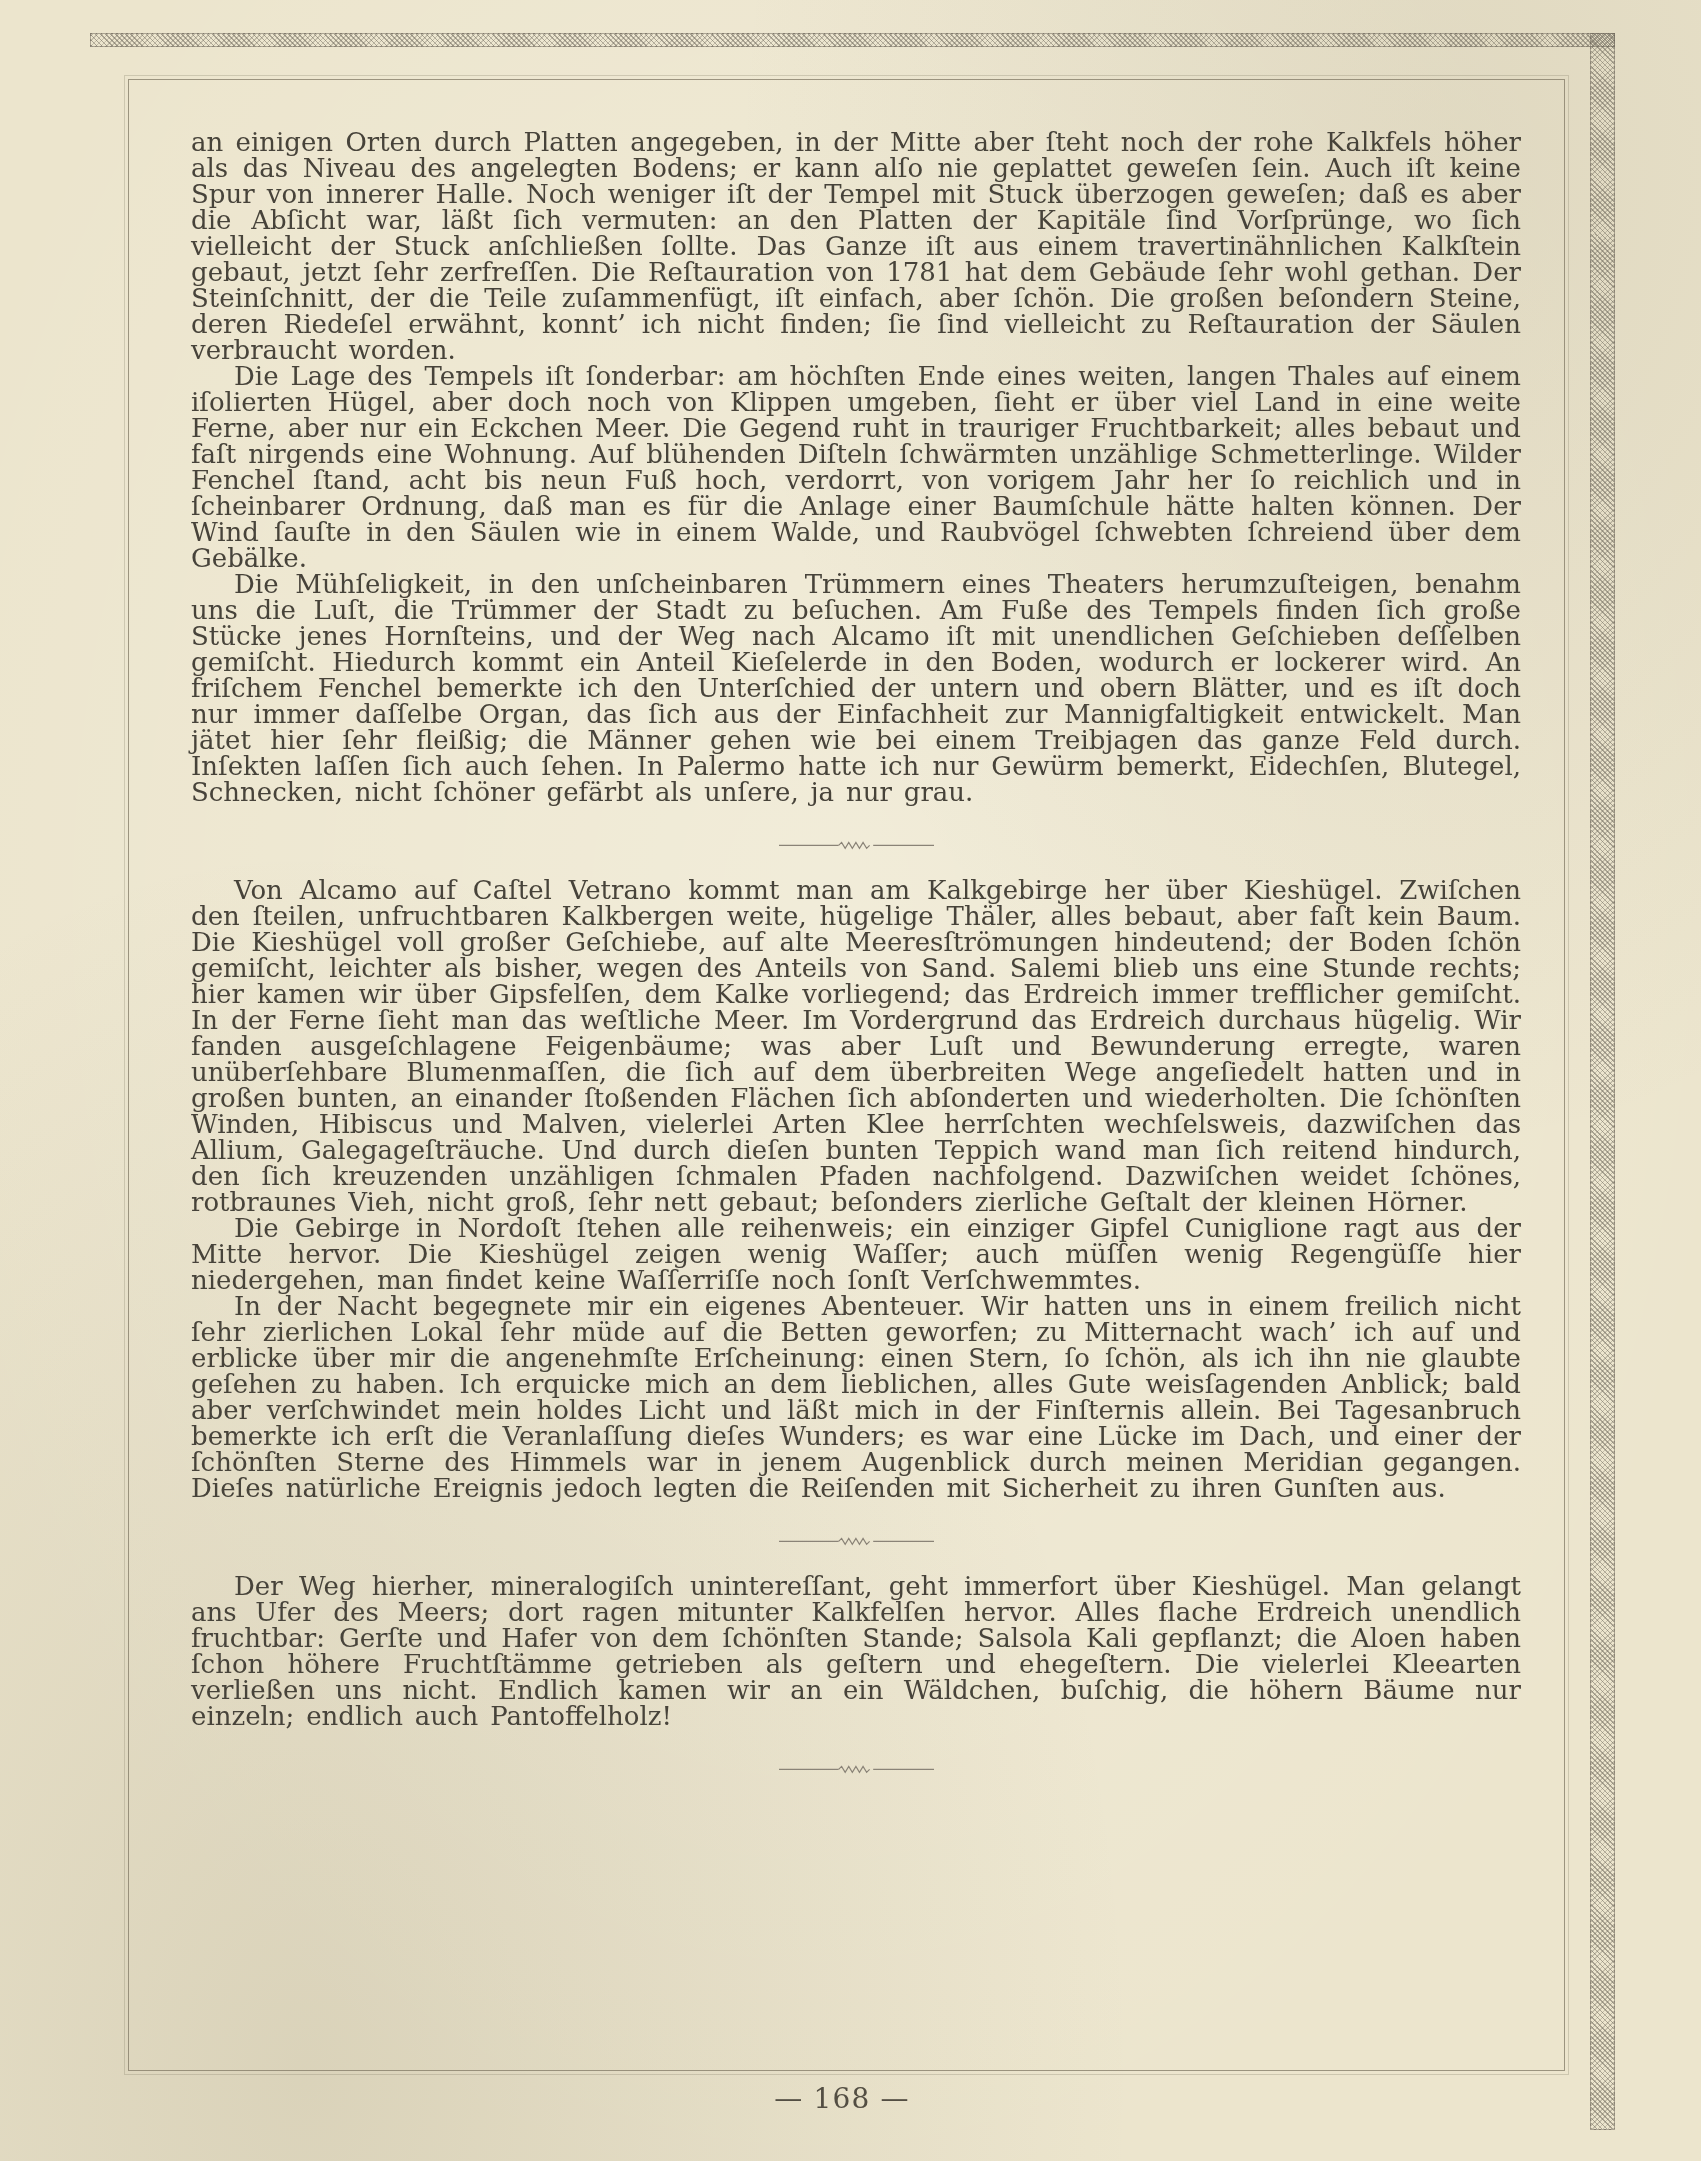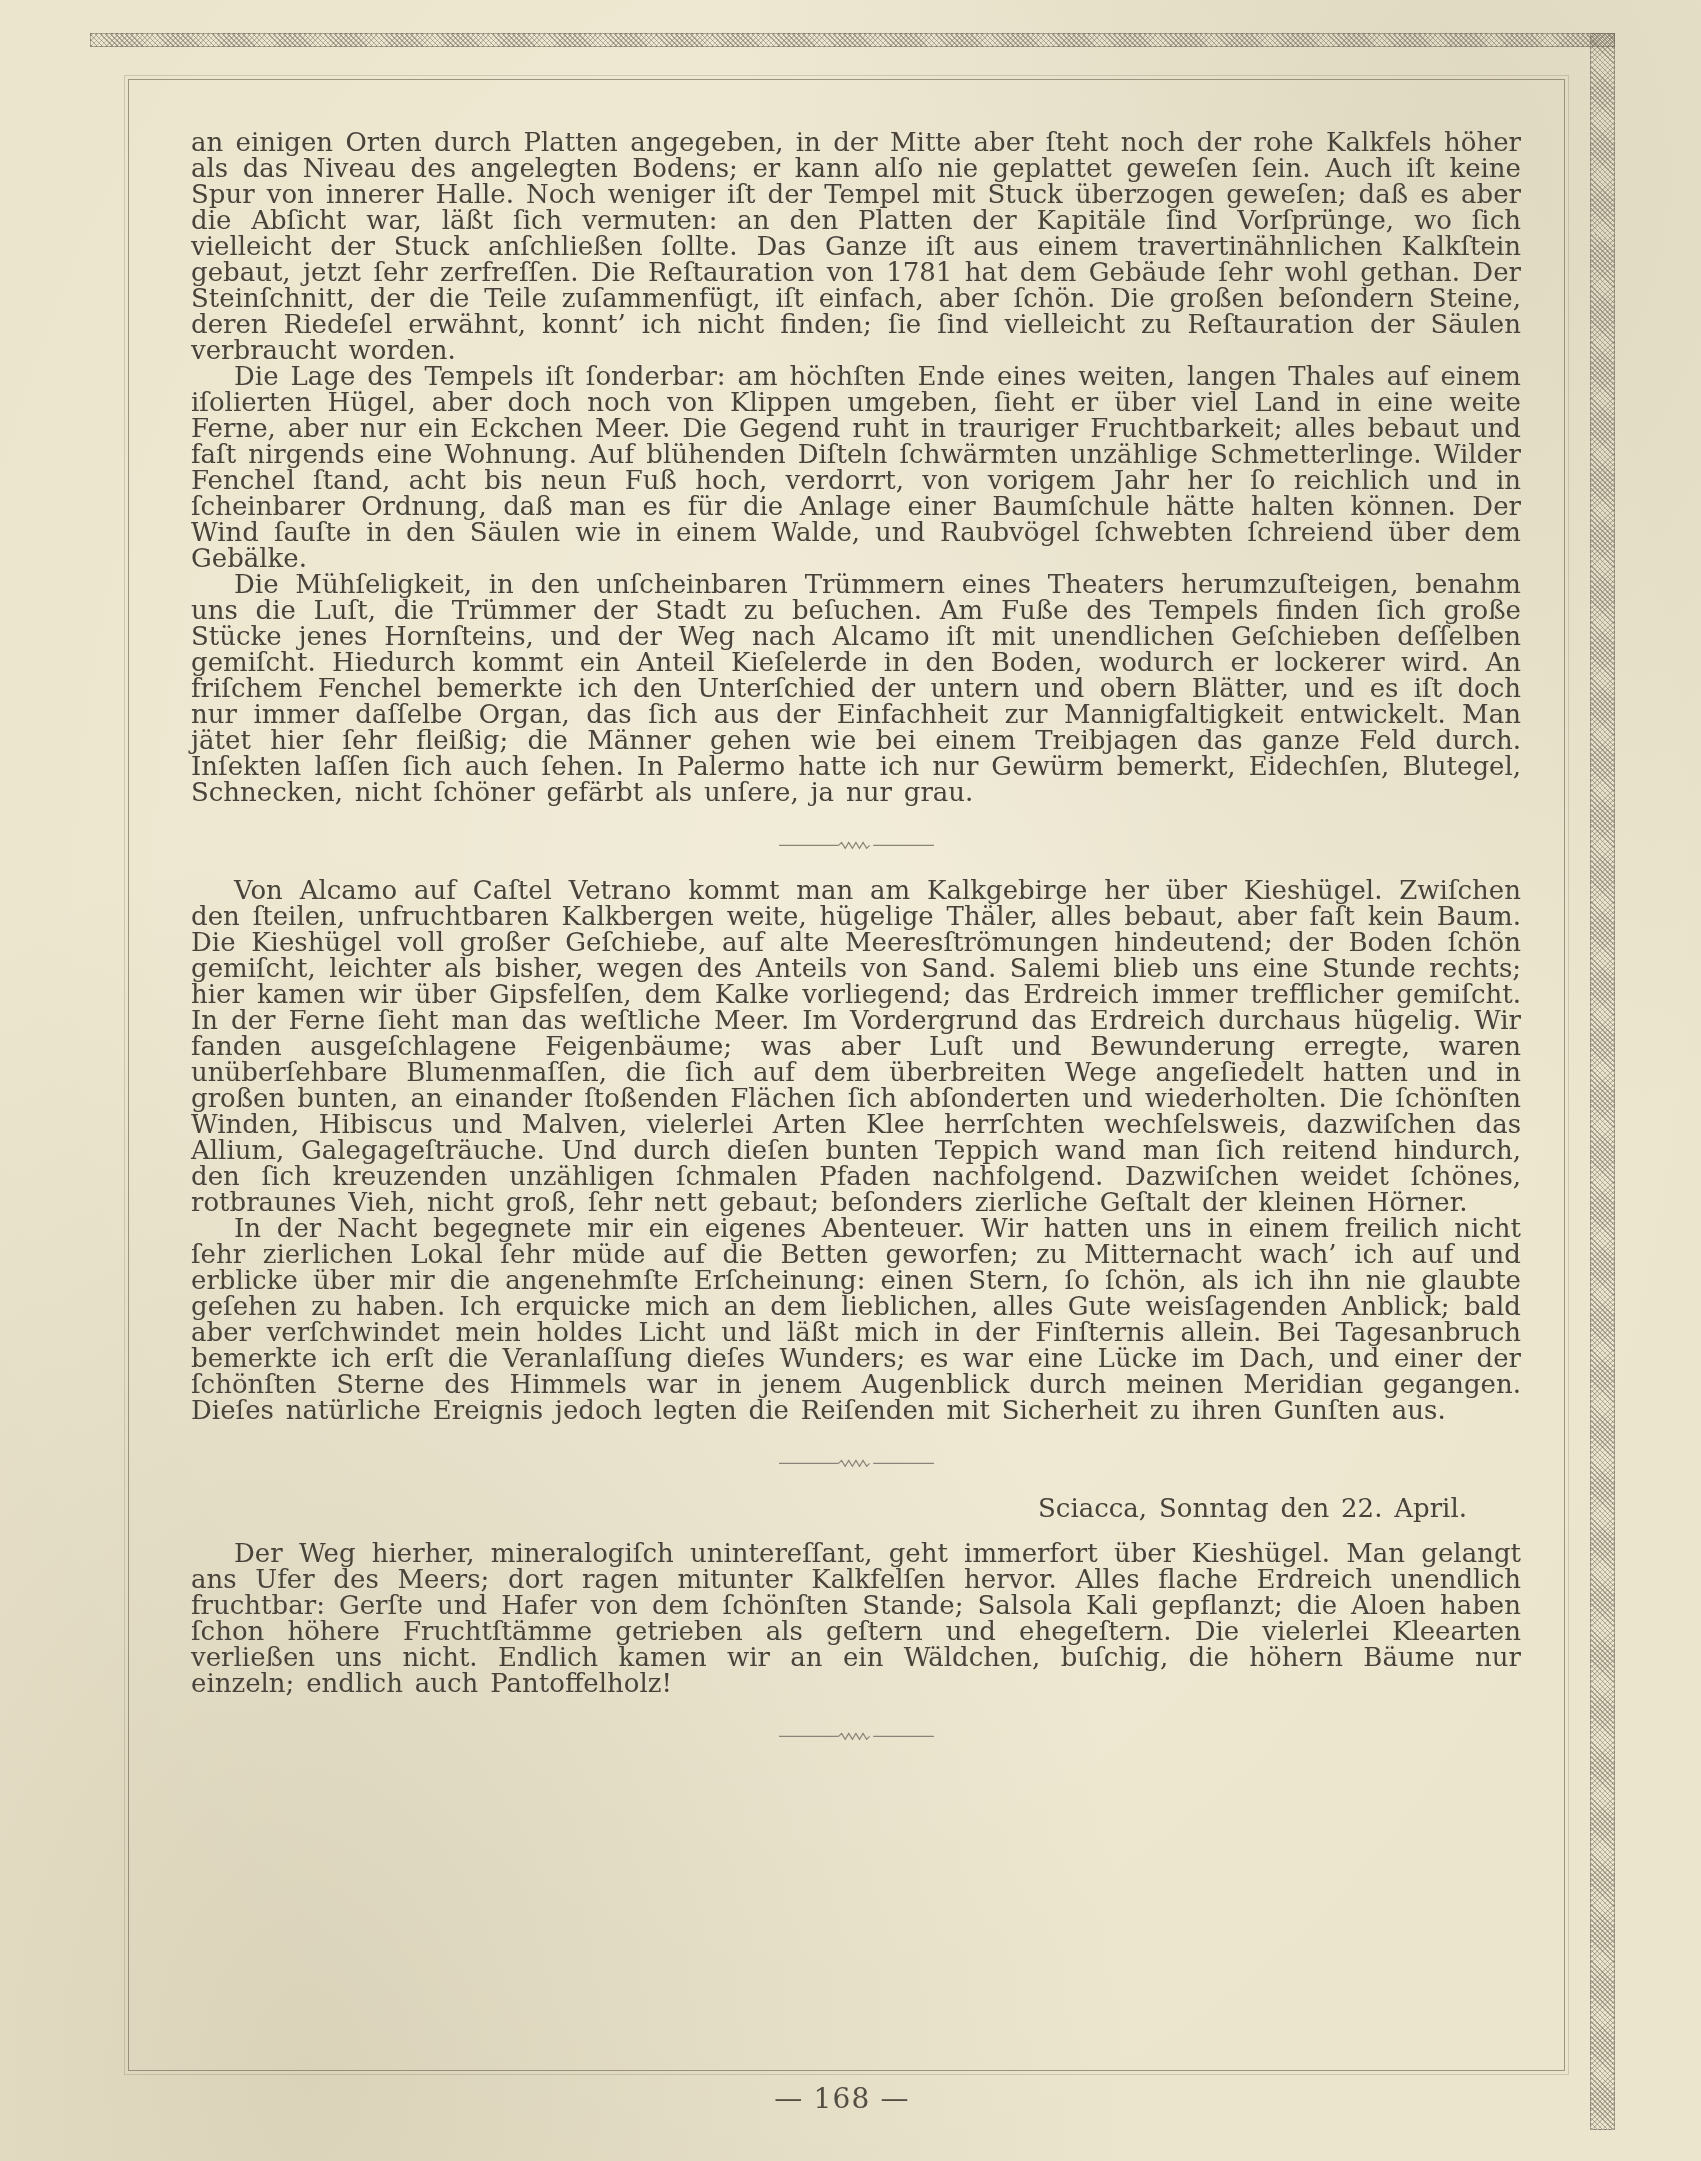--- a/index.html
+++ b/index.html
@@ -120,32 +120,32 @@
       <svg width="155" height="10.8" viewBox="0 0 260 18" aria-hidden="true">
         <path d="M0 9 H100" stroke="#8a8377" stroke-width="2" fill="none"></path>
         <path d="M100 9 l5 -5 l6 10 l6 -10 l6 10 l6 -10 l6 10 l6 -10 l6 10 l5 -5" stroke="#8a8377" stroke-width="2" fill="none"></path>
         <path d="M158 9 H260" stroke="#8a8377" stroke-width="2" fill="none"></path>
       </svg>
     </div>
 
 
     <p class="para">Von Alcamo auf Caſtel Vetrano kommt man am Kalkgebirge her über Kieshügel.  Zwiſchen den ſteilen, unfruchtbaren Kalkbergen weite, hügelige Thäler, alles bebaut, aber faſt kein Baum.  Die Kieshügel voll großer Geſchiebe, auf alte Meeresſtrömungen hindeutend; der Boden ſchön gemiſcht, leichter als bisher, wegen des Anteils von Sand.  Salemi blieb uns eine Stunde rechts; hier kamen wir über Gipsfelſen, dem Kalke vorliegend; das Erdreich immer trefflicher gemiſcht.  In der Ferne ſieht man das weſtliche Meer.  Im Vordergrund das Erdreich durchaus hügelig.  Wir fanden ausgeſchlagene Feigenbäume; was aber Luſt und Bewunderung erregte, waren unüberſehbare Blumenmaſſen, die ſich auf dem überbreiten Wege angeſiedelt hatten und in großen bunten, an einander ſtoßenden Flächen ſich abſonderten und wiederholten.  Die ſchönſten Winden, Hibiscus und Malven, vielerlei Arten Klee herrſchten wechſelsweis, dazwiſchen das Allium, Galegageſträuche.  Und durch dieſen bunten Teppich wand man ſich reitend hindurch, den ſich kreuzenden unzähligen ſchmalen Pfaden nachfolgend.  Dazwiſchen weidet ſchönes, rotbraunes Vieh, nicht groß, ſehr nett gebaut; beſonders zierliche Geſtalt der kleinen Hörner.</p>
 
+    <p class="para">Die Gebirge in Nordoſt ſtehen alle reihenweis; ein einziger Gipfel Cuniglione ragt aus der Mitte hervor.  Die Kieshügel zeigen wenig Waſſer; auch müſſen wenig Regengüſſe hier niedergehen, man findet keine Waſſerriſſe noch ſonſt Verſchwemmtes.</p>
 
     <p class="para">In der Nacht begegnete mir ein eigenes Abenteuer.  Wir hatten uns in einem freilich nicht ſehr zierlichen Lokal ſehr müde auf die Betten geworfen; zu Mitternacht wach’ ich auf und erblicke über mir die angenehmſte Erſcheinung: einen Stern, ſo ſchön, als ich ihn nie glaubte geſehen zu haben.  Ich erquicke mich an dem lieblichen, alles Gute weisſagenden Anblick; bald aber verſchwindet mein holdes Licht und läßt mich in der Finſternis allein.  Bei Tagesanbruch bemerkte ich erſt die Veranlaſſung dieſes Wunders; es war eine Lücke im Dach, und einer der ſchönſten Sterne des Himmels war in jenem Augenblick durch meinen Meridian gegangen.  Dieſes natürliche Ereignis jedoch legten die Reiſenden mit Sicherheit zu ihren Gunſten aus.</p>
 
     <div class="divider">
       <svg width="155" height="10.8" viewBox="0 0 260 18" aria-hidden="true">
         <path d="M0 9 H100" stroke="#8a8377" stroke-width="2" fill="none"></path>
         <path d="M100 9 l5 -5 l6 10 l6 -10 l6 10 l6 -10 l6 10 l6 -10 l6 10 l5 -5" stroke="#8a8377" stroke-width="2" fill="none"></path>
         <path d="M158 9 H260" stroke="#8a8377" stroke-width="2" fill="none"></path>
       </svg>
     </div>
 
-    <p class="dateline">Sciacca, Sonntag den 22. April.</p>
 
     <p class="para">Der Weg hierher, mineralogiſch unintereſſant, geht immerfort über Kieshügel.  Man gelangt ans Ufer des Meers; dort ragen mitunter Kalkfelſen hervor.  Alles flache Erdreich unendlich fruchtbar: Gerſte und Hafer von dem ſchönſten Stande; Salsola Kali gepflanzt; die Aloen haben ſchon höhere Fruchtſtämme getrieben als geſtern und ehegeſtern.  Die vielerlei Kleearten verließen uns nicht.  Endlich kamen wir an ein Wäldchen, buſchig, die höhern Bäume nur einzeln; endlich auch Pantoffelholz!</p>
 
     <div class="divider">
       <svg width="155" height="10.8" viewBox="0 0 260 18" aria-hidden="true">
         <path d="M0 9 H100" stroke="#8a8377" stroke-width="2" fill="none"></path>
         <path d="M100 9 l5 -5 l6 10 l6 -10 l6 10 l6 -10 l6 10 l6 -10 l6 10 l5 -5" stroke="#8a8377" stroke-width="2" fill="none"></path>
         <path d="M158 9 H260" stroke="#8a8377" stroke-width="2" fill="none"></path>
       </svg>
     </div>

